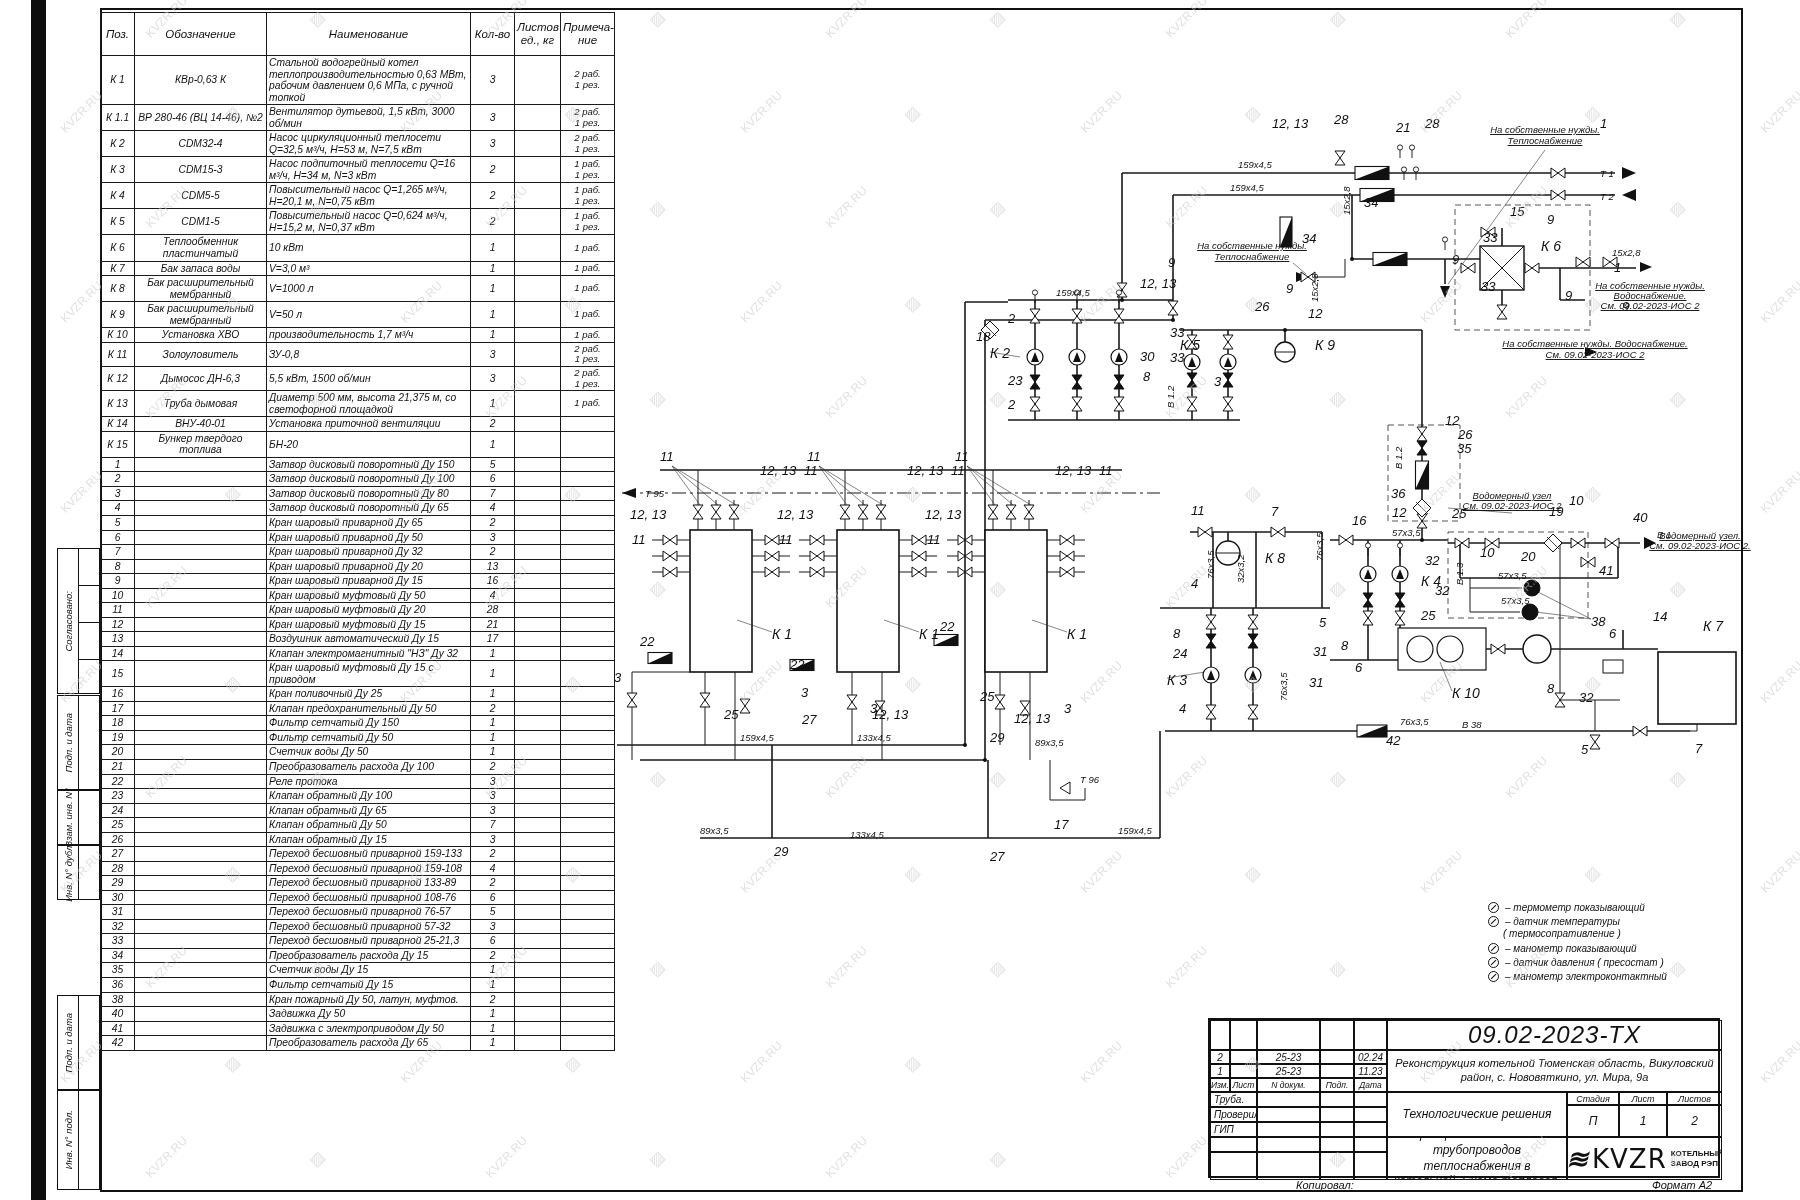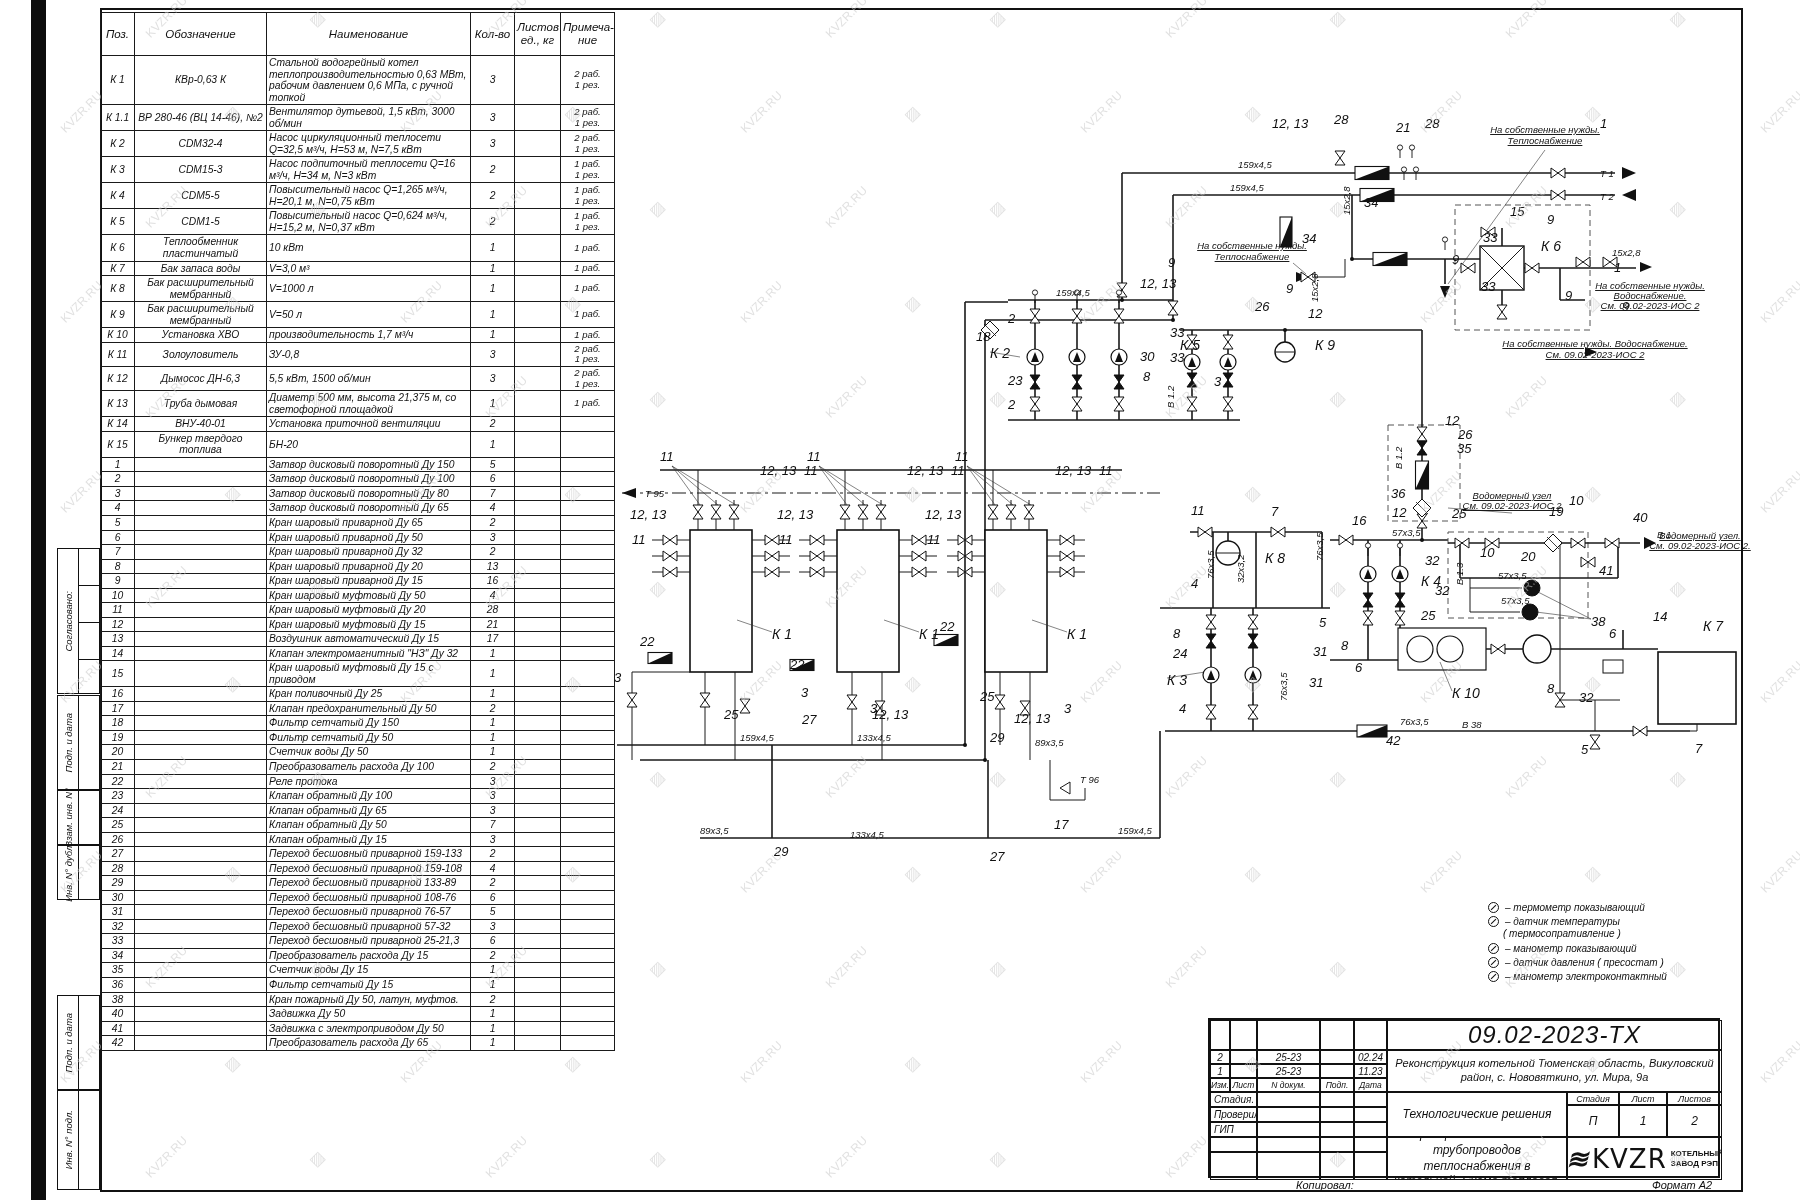--- a/index.html
+++ b/index.html
@@ -1094,21 +1094,21 @@
     <div class="cell" style="left:47px;top:44px;width:63px;height:14px;">25-23</div>
     <div class="cell" style="left:110px;top:44px;width:34px;height:14px;"></div>
     <div class="cell" style="left:144px;top:44px;width:33px;height:14px;">11.23</div>
 
     <div class="cell" style="left:0;top:58px;width:20px;height:14px;font-size:8.5px;">Изм.</div>
     <div class="cell" style="left:20px;top:58px;width:27px;height:14px;font-size:8.5px;">Лист</div>
     <div class="cell" style="left:47px;top:58px;width:63px;height:14px;font-size:8.5px;">N докум.</div>
     <div class="cell" style="left:110px;top:58px;width:34px;height:14px;font-size:8.5px;">Подп.</div>
     <div class="cell" style="left:144px;top:58px;width:33px;height:14px;font-size:8.5px;">Дата</div>
 
-    <div class="cell l" style="left:0;top:72px;width:47px;height:15px;">Стадия.</div>
+    <div class="cell l" style="left:0;top:72px;width:47px;height:15px;">Труба.</div>
     <div class="cell" style="left:47px;top:72px;width:63px;height:15px;"></div>
     <div class="cell" style="left:110px;top:72px;width:34px;height:15px;"></div>
     <div class="cell" style="left:144px;top:72px;width:33px;height:15px;"></div>
     <div class="cell l" style="left:0;top:87px;width:47px;height:15px;">Проверил</div>
     <div class="cell" style="left:47px;top:87px;width:63px;height:15px;"></div>
     <div class="cell" style="left:110px;top:87px;width:34px;height:15px;"></div>
     <div class="cell" style="left:144px;top:87px;width:33px;height:15px;"></div>
     <div class="cell l" style="left:0;top:102px;width:47px;height:15px;">ГИП</div>
     <div class="cell" style="left:47px;top:102px;width:63px;height:15px;"></div>
     <div class="cell" style="left:110px;top:102px;width:34px;height:15px;"></div>

